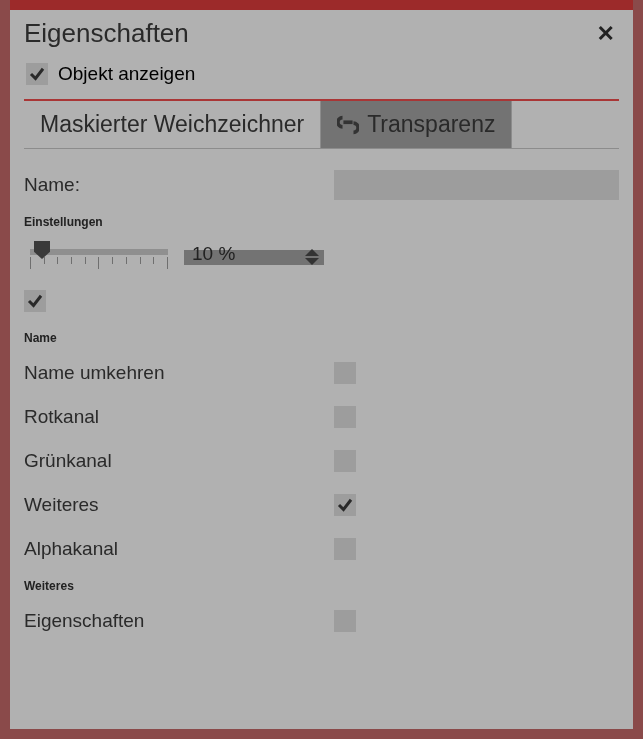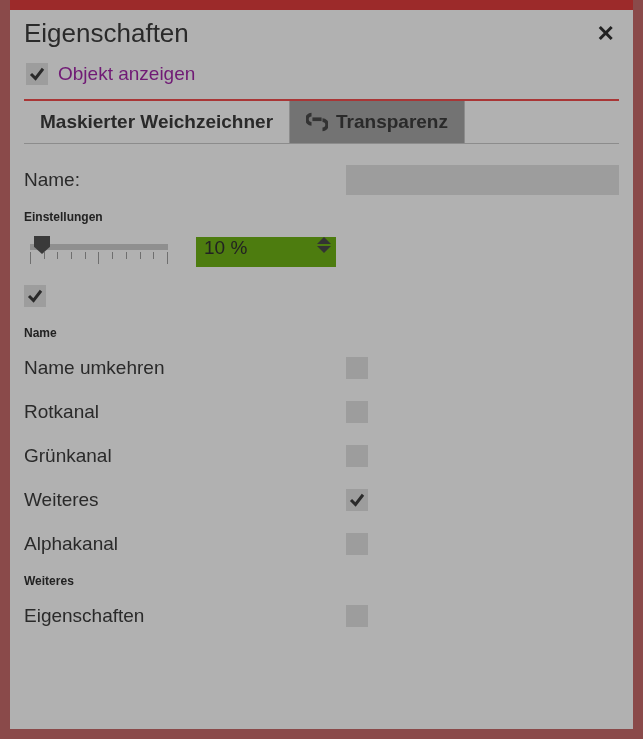--- a/index.html
+++ b/index.html
@@ -45,51 +45,50 @@
   }
   .cbx {
     width: 22px; height: 22px;
     background: #9d9d9d;
     display: inline-flex;
     align-items: center;
     justify-content: center;
     cursor: pointer;
   }
   .cbx svg { width: 18px; height: 18px; }
-  .show-label { font-size: 19px; color: #701a75; }
+  .show-label { font-size: 19px; color: #000000; }
   .tabs {
     display: flex;
     border-top: 2px solid #a93636;
     border-bottom: 1px solid #8c8c8c;
   }
   .tab {
     padding: 10px 16px;
-    font-size: 19px;
+    font-size: 23px;
     color: #2a2a2a;
     cursor: pointer;
     display: flex;
     align-items: center;
     gap: 8px;
-    font-weight: bold;
   }
   .tab.active {
     background: #b1b1b1;
     border-right: 1px solid #8c8c8c;
   }
   .tab.inactive {
     background: #737373;
     border-right: 1px solid #8c8c8c;
   }
   .tab .ticon { width: 22px; height: 22px; }
   .content { padding-top: 14px; }
   .row {
     display: flex;
     align-items: center;
     min-height: 44px;
-    gap: 22px;
+    gap: 10px;
   }
   .row .lbl {
     font-size: 19px;
     color: #2a2a2a;
     flex: 0 0 300px;
   }
   .section-h {
     font-size: 12px;
     font-weight: 700;
     color: #222;
@@ -127,23 +126,23 @@
     display: flex;
     justify-content: space-between;
   }
   .slider-ticks span {
     width: 1px; background: #6f6f6f;
   }
   .slider-ticks span.long { height: 12px; }
   .slider-ticks span.short { height: 7px; }
   .spin {
     display: flex;
-    align-items: flex-start;
-    background: #4d7c0f;
-    height: 30px;
+    align-items: flex-end;
+    background: #737373;
+    height: 15px;
     flex: 0 0 140px;
   }
   .spin .val {
     flex: 1;
     padding-left: 8px;
     font-size: 19px;
     color: #222;
   }
   .spin .arrows {
     width: 24px;

